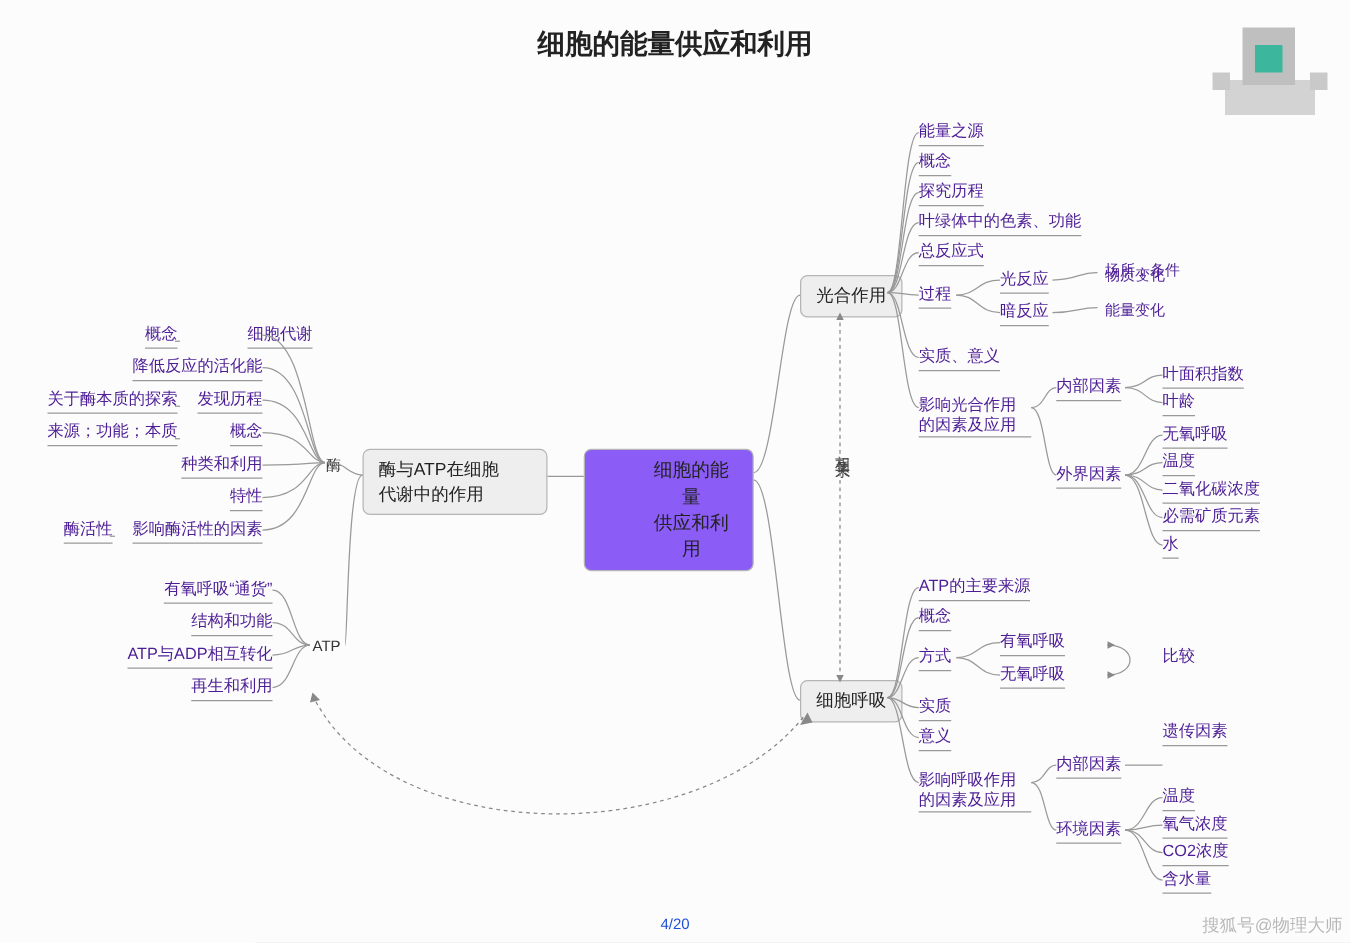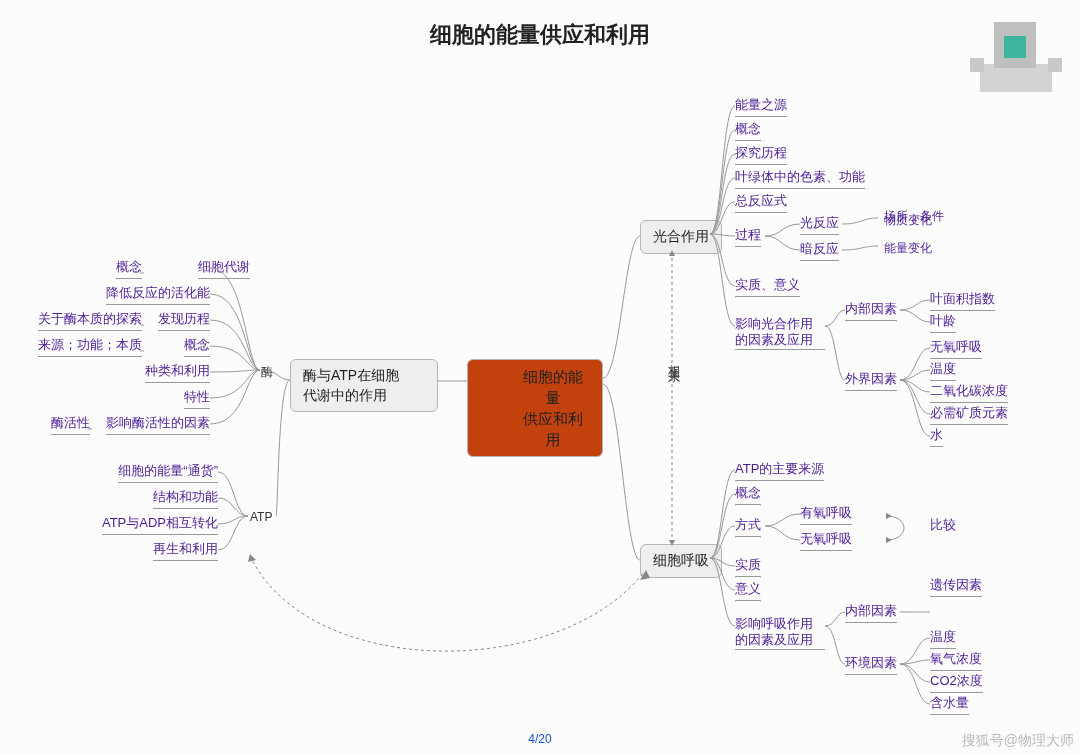--- a/index.html
+++ b/index.html
@@ -58,21 +58,21 @@
     border: 1px solid #b5b5b5;
     border-radius: 6px;
     background: #eee;
     padding: 6px 12px;
     font-size: 14px;
     color: #222;
     line-height: 1.4;
     white-space: nowrap;
     box-sizing: border-box;
   }
-  .node.center { font-size: 15px; background: #c2410c; text-align: center; padding-left: 48px; }
+  .node.center { font-size: 15px; background: #8b5cf6; text-align: center; padding-left: 48px; }
   
   .leaf {
     position: absolute;
     font-size: 13px;
     color: #4c1d95;
     white-space: nowrap;
   }
   .leaf.u {
     border-bottom: 1px solid #999;
     padding-bottom: 2px;
@@ -146,21 +146,21 @@
   <div class="leaf u" style="right:870px; top:336px;">概念</div>
   <div class="leaf u" style="right:938px; top:336px;">来源；功能；本质</div>
 
   <div class="leaf u" style="right:870px; top:362px;">种类和利用</div>
 
   <div class="leaf u" style="right:870px; top:388px;">特性</div>
 
   <div class="leaf u" style="right:870px; top:414px;">影响酶活性的因素</div>
   <div class="leaf u" style="right:990px; top:414px;">酶活性</div>
 
-  <div class="leaf u" style="right:862px; top:462px;">细胞的能量“通货”</div>
+  <div class="leaf u" style="right:862px; top:462px;">有氧呼吸“通货”</div>
   <div class="leaf u" style="right:862px; top:488px;">结构和功能</div>
   <div class="leaf u" style="right:862px; top:514px;">ATP与ADP相互转化</div>
   <div class="leaf u" style="right:862px; top:540px;">再生和利用</div>
 
   <div class="leaf u" style="left:735px; top:96px;">能量之源</div>
   <div class="leaf u" style="left:735px; top:120px;">概念</div>
   <div class="leaf u" style="left:735px; top:144px;">探究历程</div>
   <div class="leaf u" style="left:735px; top:168px;">叶绿体中的色素、功能</div>
   <div class="leaf u" style="left:735px; top:192px;">总反应式</div>
   <div class="leaf u" style="left:735px; top:226px;">过程</div>

